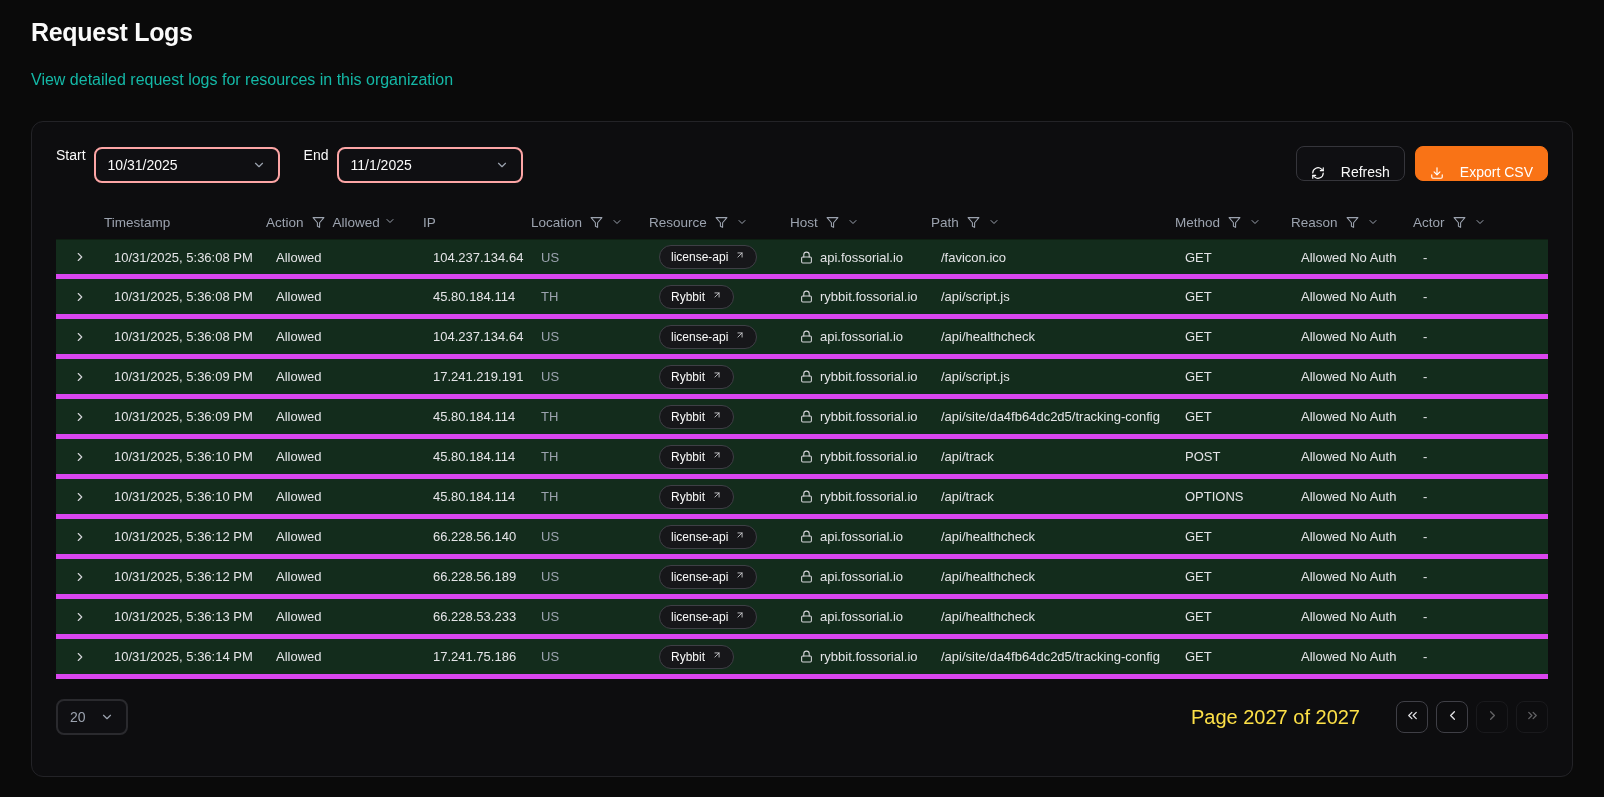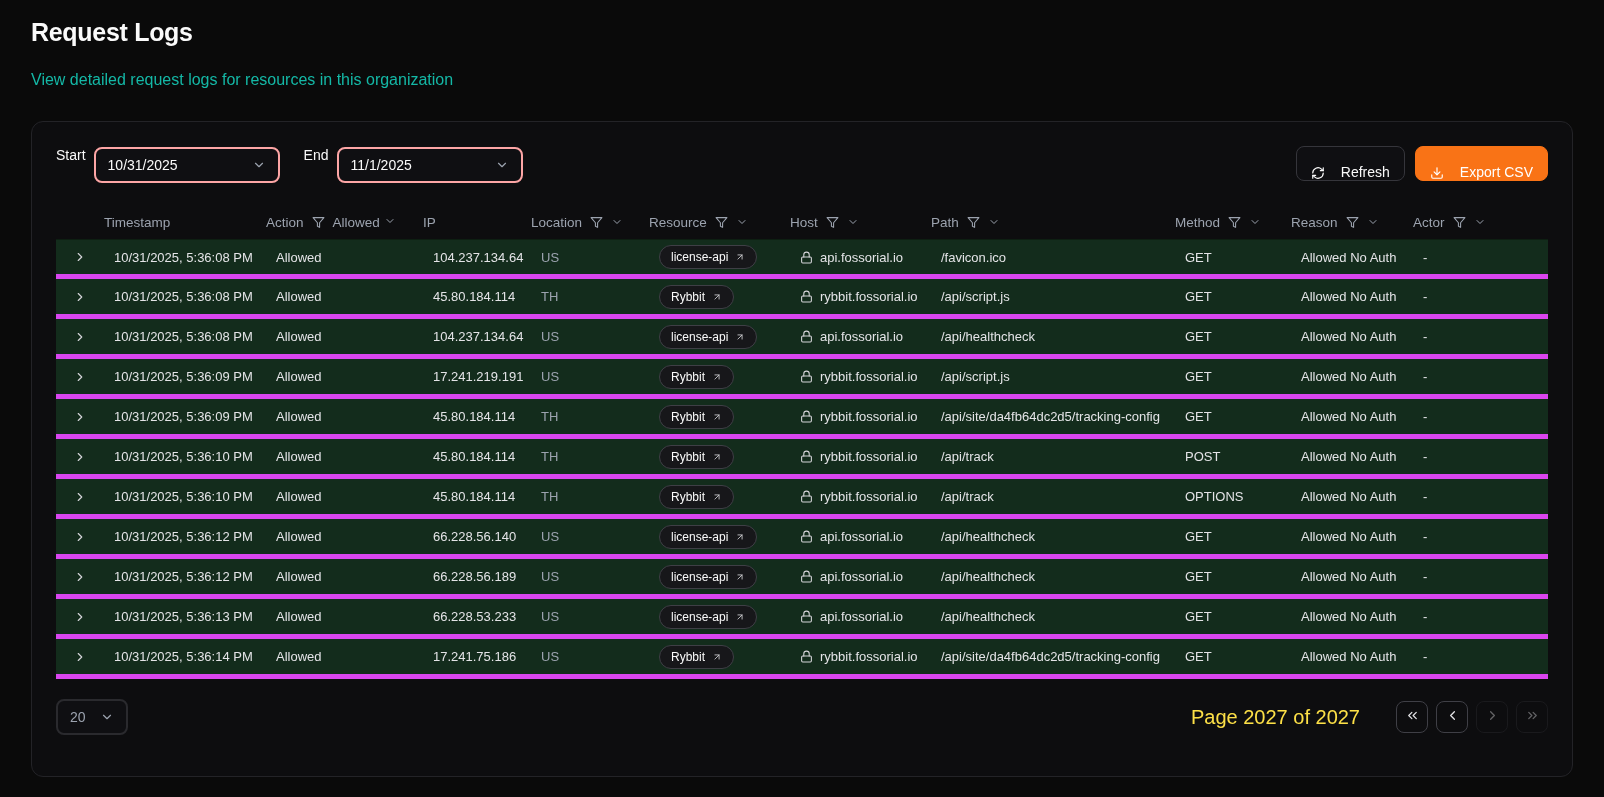--- a/index.html
+++ b/index.html
@@ -61,21 +61,21 @@
   }
   .tr:first-child { border-top: 1px solid #0d1f12; }
   .td {
     padding: 0 10px; font-size: 13px; color: #e4e4e7;
     white-space: nowrap; overflow: hidden; display: flex; align-items: center; gap: 7px;
   }
   .col-expand { justify-content: center; padding: 0; }
   .expand-icon { display: inline-flex; color: #d4d4d8; }
   .muted { color: #9ca3af; }
   .badge {
-    display: inline-flex; align-items: center; gap: 7px;
+    display: inline-flex; align-items: flex-start; gap: 7px;
     background: #17171a; border: 1px solid #3f3f46; border-radius: 9999px;
     padding: 4px 11px; font-size: 12px; color: #fafafa; cursor: pointer;
   }
   .badge-arrow { display: inline-flex; color: #d4d4d8; }
   .lock { display: inline-flex; color: #d4d4d8; flex: none; }
 
   
   .footer { display: flex; align-items: center; justify-content: space-between; margin-top: 20px; }
   .select.page-size { width: 72px; border-color: #2a2a2e; color: #9ca3af; }
   .pager { display: flex; align-items: center; gap: 8px; }

